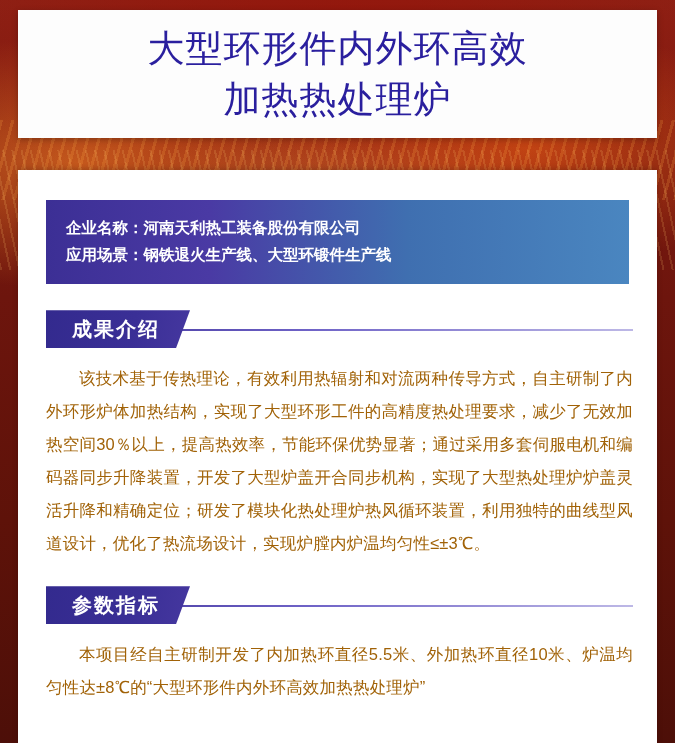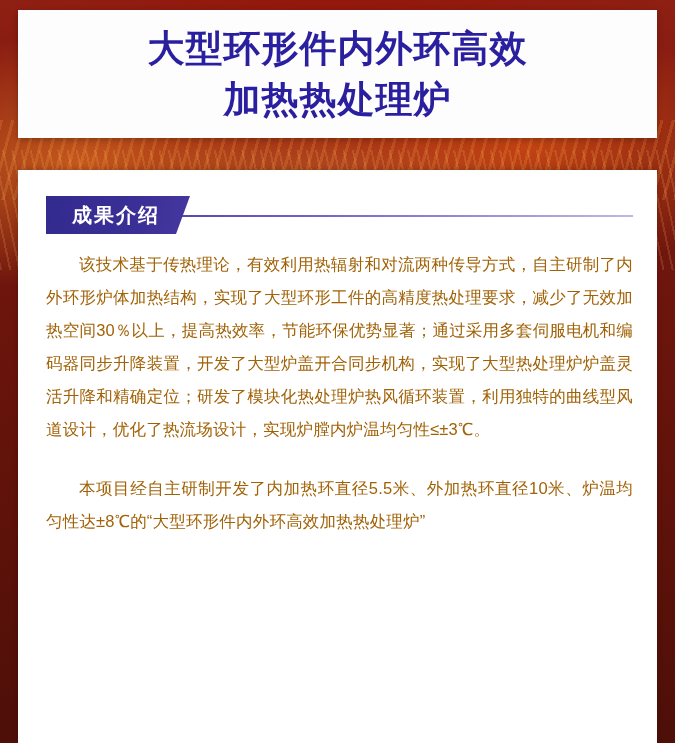--- a/index.html
+++ b/index.html
@@ -56,21 +56,21 @@
     width: 639px;
     height: 128px;
     background: #fdfdfd;
     box-shadow: 0 2px 6px rgba(0,0,0,.25);
     display: flex;
     align-items: center;
     justify-content: center;
   }
   .title-text {
     color: #2a1f9e;
-    font-weight: bold;
+    font-weight: normal;
     font-size: 37px;
     line-height: 1.38;
     text-align: center;
     letter-spacing: 1px;
     white-space: pre-line;
   }
 
   
   .panel {
     position: absolute;
@@ -154,26 +154,38 @@
   <div class="bg-stripes2"></div>
 </div>
 
 <div class="title-card">
   <div class="title-text">大型环形件内外环高效
 加热热处理炉</div>
 </div>
 
 <div class="panel">
 
+  <div class="info-box">
+    <div class="info-row">
+      <span class="info-label">企业名称：</span><span class="info-val">河南天利热工装备股份有限公司</span>
+    </div>
+    <div class="info-row">
+      <span class="info-label">应用场景：</span><span class="info-val">钢铁退火生产线、大型环锻件生产线</span>
+    </div>
+  </div>
 
   <div class="section">
     <div class="sec-head">
       <div class="rule"></div>
       <div class="ribbon">成果介绍</div>
     </div>
     <div class="body-text">该技术基于传热理论，有效利用热辐射和对流两种传导方式，自主研制了内外环形炉体加热结构，实现了大型环形工件的高精度热处理要求，减少了无效加热空间30％以上，提高热效率，节能环保优势显著；通过采用多套伺服电机和编码器同步升降装置，开发了大型炉盖开合同步机构，实现了大型热处理炉炉盖灵活升降和精确定位；研发了模块化热处理炉热风循环装置，利用独特的曲线型风道设计，优化了热流场设计，实现炉膛内炉温均匀性≤±3℃。</div>
   </div>
 
   <div class="section">
+    <div class="sec-head">
+      <div class="rule"></div>
+      <div class="ribbon">参数指标</div>
+    </div>
     <div class="body-text">本项目经自主研制开发了内加热环直径5.5米、外加热环直径10米、炉温均匀性达±8℃的“大型环形件内外环高效加热热处理炉”</div>
   </div>
 
 </div>
 
 </body></html>

